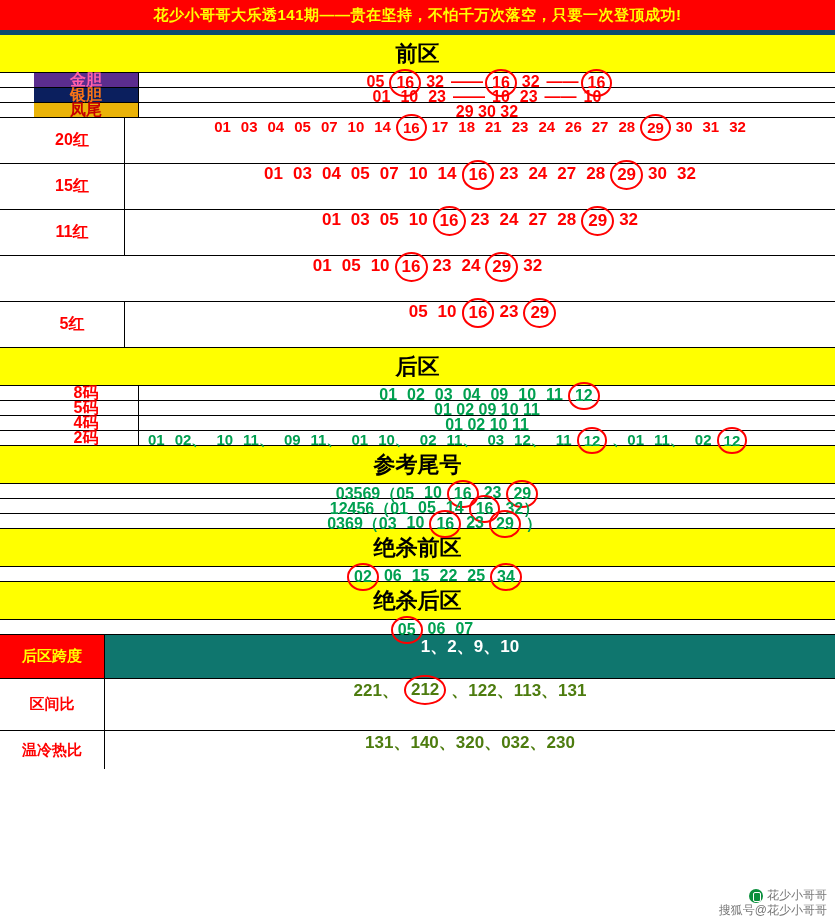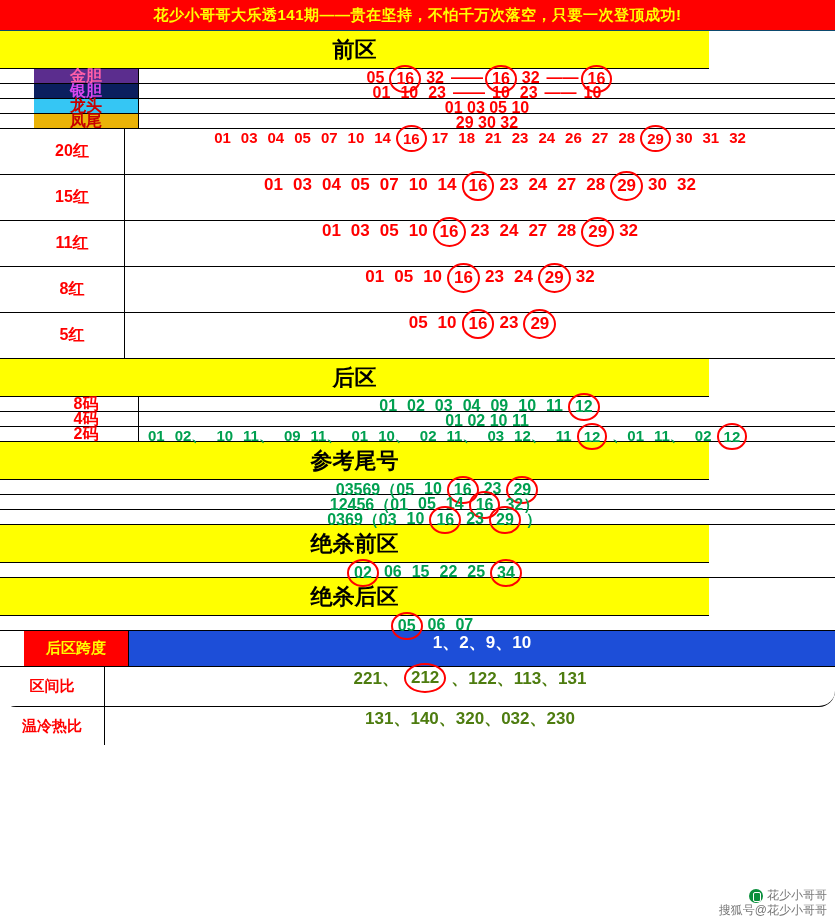--- a/index.html
+++ b/index.html
@@ -12,37 +12,37 @@
   .sheet{width:835px;height:923px;position:relative;}
   .row{display:flex;width:835px;box-sizing:border-box;border-bottom:1px solid #000;}
   .hdr{
     background:#ff0000;color:#ffff00;font-weight:bold;font-size:15px;
     display:flex;align-items:center;justify-content:center;height:30px;
     letter-spacing:.5px;
   }
   .yellowband{
     background:#ffff00;color:#000;font-weight:bold;font-size:22px;
     display:flex;align-items:center;justify-content:center;height:38px;
-    width:709px;box-sizing:border-box;border-bottom:1px solid #000;
+    width:835px;box-sizing:border-box;border-bottom:1px solid #000;
   }
   .lbl{
     width:105px;min-width:105px;box-sizing:border-box;
     border-right:1px solid #000;
     display:flex;align-items:center;justify-content:center;
     font-weight:bold;font-size:16px;
   }
   .val{
     flex:1;box-sizing:border-box;
     display:flex;align-items:flex-start;justify-content:center;
     font-weight:bold;
     color:#ff0000;
     white-space:nowrap;
   }
   .lbl-purple{background:#5b2d8e;color:#ff5ea8;}
-  .lbl-navy{background:#0b1f5e;color:#d946ef;}
+  .lbl-navy{background:#0b1f5e;color:#f97316;}
   .lbl-cyan{background:#35c6f4;color:#c80000;}
   .lbl-yellow{background:#eab308;color:#c80000;}
   .lbl-white{background:#ffffff;color:#ff0000;}
   .lbl-pinkred{background:#ff0000;color:#ffff00;}
   .h-sm{height:15px;padding-left:34px;}
   .h-md{height:46px;padding-left:20px;}
   .fs15{font-size:15px;}
   .fs16{font-size:16px;}
   .fs17{font-size:17px;}
 
@@ -73,21 +73,21 @@
     content:"";position:absolute;left:4px;top:3px;width:6px;height:8px;
     border:1.5px solid #fff;border-radius:2px;
   }
   .lastrows .lbl{font-size:15px;}
 </style>
 </head>
 <body>
 
 <div class="sheet">
 
-  <div class="row" style="border-bottom:1px solid #0c4a6e;">
+  <div class="row" style="border-bottom:5px solid #0c4a6e;">
     <div class="hdr" style="width:835px;">花少小哥哥大乐透141期——贵在坚持，不怕千万次落空，只要一次登顶成功!</div>
   </div>
 
   <div class="yellowband">前区</div>
 
   <div class="row h-sm">
     <div class="lbl lbl-purple">金胆</div>
     <div class="val fs16">
       <span class="num">05</span>
         <span class="circ">16</span>
@@ -107,24 +107,20 @@
         <span class="num">10</span>
         <span class="num">23</span>
         <span class="dash">——</span>
         <span class="num">10</span>
         <span class="num">23</span>
         <span class="dash">——</span>
         <span class="num">10</span>
     </div>
   </div>
 
-  <div class="row h-sm">
-    <div class="lbl lbl-cyan">龙头</div>
-    <div class="val fs16">01 03 05 10</div>
-  </div>
 
   <div class="row h-sm">
     <div class="lbl lbl-yellow">凤尾</div>
     <div class="val fs16">29 30 32</div>
   </div>
 
   <div class="row h-md">
     <div class="lbl lbl-white">20红</div>
     <div class="val fs15">
       <span class="num">01</span>
@@ -182,21 +178,20 @@
         <span class="num">23</span>
         <span class="num">24</span>
         <span class="num">27</span>
         <span class="num">28</span>
         <span class="circ">29</span>
         <span class="num">32</span>
     </div>
   </div>
 
   <div class="row h-md">
-    <div class="lbl lbl-white">8红</div>
     <div class="val fs17">
       <span class="num">01</span>
         <span class="num">05</span>
         <span class="num">10</span>
         <span class="circ">16</span>
         <span class="num">23</span>
         <span class="num">24</span>
         <span class="circ">29</span>
         <span class="num">32</span>
     </div>
@@ -222,20 +217,24 @@
         <span class="num">02</span>
         <span class="num">03</span>
         <span class="num">04</span>
         <span class="num">09</span>
         <span class="num">10</span>
         <span class="num">11</span>
         <span class="circ">12</span>
     </div>
   </div>
 
+  <div class="row h-sm">
+    <div class="lbl lbl-white">5码</div>
+    <div class="val fs16 green">01 02 09 10 11</div>
+  </div>
 
   <div class="row h-sm">
     <div class="lbl lbl-white">4码</div>
     <div class="val fs16 green">01 02 10 11</div>
   </div>
 
   <div class="row h-sm">
     <div class="lbl lbl-white">2码</div>
     <div class="val fs15 green" style="justify-content:flex-start;padding-left:4px;">
       <span class="num">01</span>
@@ -305,25 +304,25 @@
   <div class="yellowband">绝杀后区</div>
   <div class="row h-sm">
     <div class="val fs16 green">
       <span class="circ">05</span>
         <span class="num">06</span>
         <span class="num">07</span>
     </div>
   </div>
 
   <div class="lastrows">
-    <div class="row" style="height:36px;padding-left:24px;">
+    <div class="row" style="height:44px;">
       <div class="lbl lbl-pinkred">后区跨度</div>
-      <div class="val fs17 black" style="background:#1d4ed8;color:#ffffff;">1、2、9、10</div>
-    </div>
-    <div class="row" style="height:40px;border-radius:16px;">
+      <div class="val fs17 black" style="background:#0f766e;color:#ffffff;">1、2、9、10</div>
+    </div>
+    <div class="row" style="height:52px;">
       <div class="lbl lbl-white">区间比</div>
       <div class="val fs17 black">
         <span class="num">221、</span>
           <span class="circ">212</span>
           <span class="num">、122、113、131</span>
       </div>
     </div>
     <div class="row" style="height:38px;border-bottom:none;">
       <div class="lbl lbl-white">温冷热比</div>
       <div class="val fs17 black">131、140、320、032、230</div>

